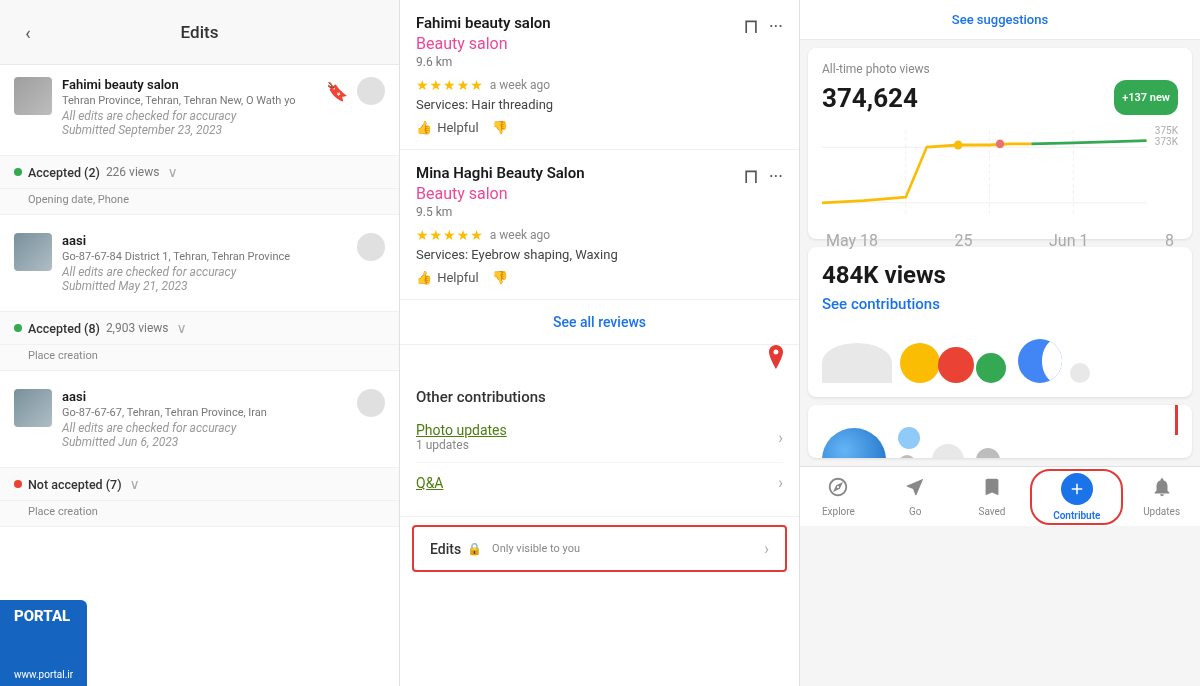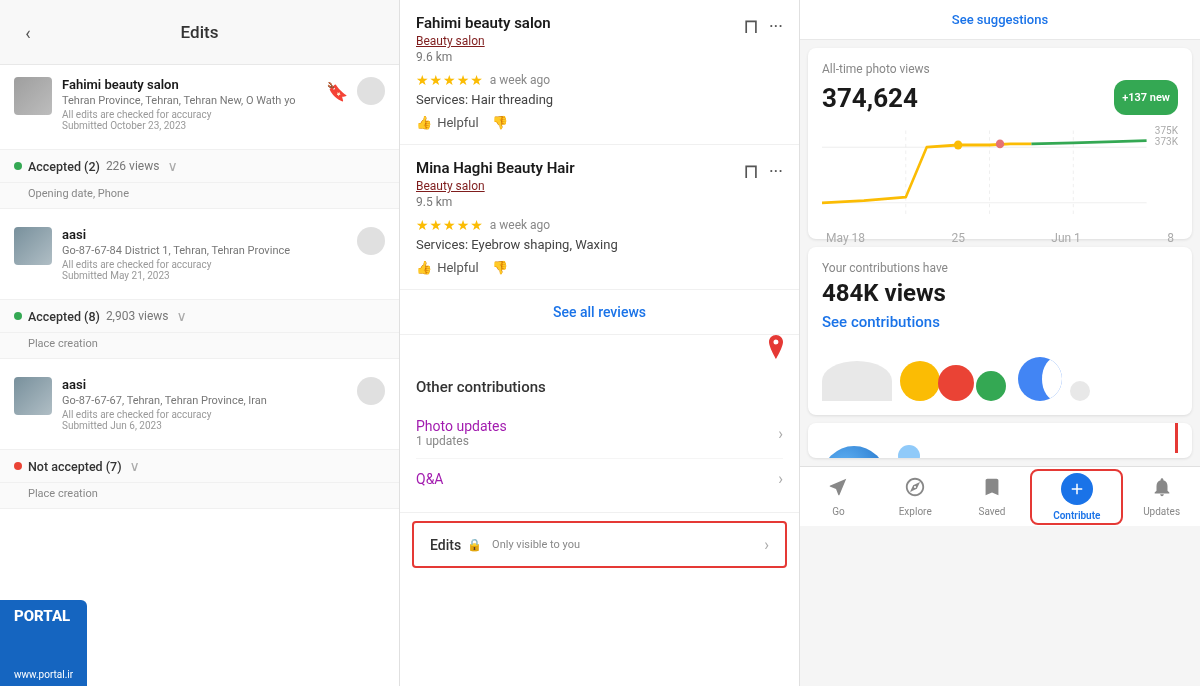--- a/index.html
+++ b/index.html
@@ -89,22 +89,23 @@
       margin-bottom: 2px;
     }
 
     .edit-place-addr {
       font-size: 11px;
       color: #777;
       margin-bottom: 2px;
     }
 
     .edit-note {
-      font-size: 10px;
+      font-size: 12px;
       color: #999;
+      font-style: italic;
     }
 
     .edit-item-actions {
       display: flex;
       align-items: center;
       gap: 8px;
     }
 
     .red-bookmark {
       color: #e53935;
@@ -186,24 +187,23 @@
     }
 
     .review-place-name {
       font-size: 15px;
       font-weight: 600;
       color: #1a1a1a;
       margin-bottom: 2px;
     }
 
     .review-place-type {
-      font-size: 12px;
-      color: #7f1d1d;
+      font-size: 16px;
+      color: #ec4899;
       margin-bottom: 2px;
-      text-decoration: underline;
     }
 
     .review-place-dist {
       font-size: 12px;
       color: #777;
     }
 
     .review-header-row {
       display: flex;
       align-items: flex-start;
@@ -286,39 +286,40 @@
 
     .contribution-section {
       padding: 14px 16px;
       border-bottom: 1px solid #f0f0f0;
     }
 
     .contribution-title {
       font-size: 15px;
       font-weight: 500;
       color: #333;
-      margin-bottom: 12px;
+      margin-bottom: 6px;
     }
 
     .contrib-row {
       display: flex;
       align-items: center;
       justify-content: space-between;
       padding: 10px 0;
       border-bottom: 1px solid #f5f5f5;
       cursor: pointer;
     }
 
     .contrib-row:last-child {
       border-bottom: none;
     }
 
     .contrib-label {
       font-size: 14px;
-      color: #a21caf;
+      color: #4d7c0f;
+      text-decoration: underline;
     }
 
     .contrib-sub {
       font-size: 12px;
       color: #888;
     }
 
     .contrib-chevron {
       color: #aaa;
       font-size: 16px;
@@ -420,21 +421,21 @@
     }
 
     .chart-svg {
       width: 100%;
       height: 100%;
     }
 
     .chart-labels {
       display: flex;
       justify-content: space-between;
-      font-size: 12px;
+      font-size: 16px;
       color: #aaa;
       padding: 0 4px;
     }
 
     .contributions-card {
       background: #fff;
       margin: 0 8px 8px;
       border-radius: 8px;
       padding: 14px;
       box-shadow: 0 1px 3px rgba(0,0,0,0.1);
@@ -596,21 +597,21 @@
 
   <div class="edit-item">
     <div class="edit-item-header">
       <div class="place-avatar">
         <div class="place-avatar-img" style="background: linear-gradient(135deg, #9e9e9e, #bdbdbd);"></div>
       </div>
       <div class="edit-item-info">
         <div class="edit-place-name">Fahimi beauty salon</div>
         <div class="edit-place-addr">Tehran Province, Tehran, Tehran New, O Wath yo</div>
         <div class="edit-note">All edits are checked for accuracy</div>
-        <div class="edit-note">Submitted October 23, 2023</div>
+        <div class="edit-note">Submitted September 23, 2023</div>
       </div>
       <div class="edit-item-actions">
         <div class="red-bookmark">🔖</div>
         <div class="grey-circle"></div>
       </div>
     </div>
   </div>
   <div class="status-row">
     <div class="status-dot dot-green"></div>
     <div class="status-text">Accepted (2)</div>
@@ -698,21 +699,21 @@
       </div>
       <div class="helpful-btn">
         <span>👎</span>
       </div>
     </div>
   </div>
 
   <div class="review-card">
     <div class="review-header-row">
       <div>
-        <div class="review-place-name">Mina Haghi Beauty Hair</div>
+        <div class="review-place-name">Mina Haghi Beauty Salon</div>
         <div class="review-place-type">Beauty salon</div>
         <div class="review-place-dist">9.5 km</div>
       </div>
       <div class="review-actions">
         <div class="bookmark-icon">⊓</div>
         <div class="more-icon">···</div>
       </div>
     </div>
     <div class="stars-row">
       <div class="stars">★★★★★</div>
@@ -799,21 +800,20 @@
       <div class="chart-labels" style="margin-top:2px;">
         <span>May 18</span>
         <span>25</span>
         <span>Jun 1</span>
         <span>8</span>
       </div>
     </div>
   </div>
 
   <div class="contributions-card">
-    <div class="contrib-card-label">Your contributions have</div>
     <div class="contrib-card-views">484K views</div>
     <span class="see-contributions-link">See contributions</span>
 
     <div class="google-icons-illustration">
       <div style="background:#e8e8e8; width:70px; height:40px; border-radius:50% 50% 0 0; position:relative;"></div>
       <div class="g-circle g-yellow"></div>
       <div class="g-circle g-red" style="margin-left:-10px;"></div>
       <div class="g-circle g-green" style="margin-left:-6px;"></div>
       <div style="background:#4285f4; width:44px; height:44px; border-radius:50%; margin-left:4px; overflow:hidden; position:relative;">
         <div style="position:absolute; top:0; right:-10px; width:30px; height:44px; background:#fff; border-radius:50%;"></div>
@@ -835,42 +835,42 @@
       </div>
       <div style="background:#e8e8e8; width:32px; height:32px; border-radius:50%;"></div>
       <div style="background:#bdbdbd; width:24px; height:24px; border-radius:50%;"></div>
     </div>
   </div>
 
   <div class="bottom-nav">
     <div class="nav-item">
       <div class="nav-icon">
         <svg width="22" height="22" viewBox="0 0 24 24" fill="#888">
-            <path d="M21 3L3 10.53v.98l6.84 2.65L12.48 21h.98L21 3z"></path>
+            <path d="M12 2C6.48 2 2 6.48 2 12s4.48 10 10 10 10-4.48 10-10S17.52 2 12 2zm0 18c-4.41 0-8-3.59-8-8s3.59-8 8-8 8 3.59 8 8-3.59 8-8 8zm-5.5-2.5l7.51-3.49L17.5 6.5 9.99 9.99 6.5 17.5zm5.5-6.6c.61 0 1.1.49 1.1 1.1s-.49 1.1-1.1 1.1-1.1-.49-1.1-1.1.49-1.1 1.1-1.1z"></path>
           </svg>
       </div>
-      <div class="nav-label">Go</div>
+      <div class="nav-label">Explore</div>
     </div>
     <div class="nav-item">
       <div class="nav-icon">
         <svg width="22" height="22" viewBox="0 0 24 24" fill="#888">
-            <path d="M12 2C6.48 2 2 6.48 2 12s4.48 10 10 10 10-4.48 10-10S17.52 2 12 2zm0 18c-4.41 0-8-3.59-8-8s3.59-8 8-8 8 3.59 8 8-3.59 8-8 8zm-5.5-2.5l7.51-3.49L17.5 6.5 9.99 9.99 6.5 17.5zm5.5-6.6c.61 0 1.1.49 1.1 1.1s-.49 1.1-1.1 1.1-1.1-.49-1.1-1.1.49-1.1 1.1-1.1z"></path>
+            <path d="M21 3L3 10.53v.98l6.84 2.65L12.48 21h.98L21 3z"></path>
           </svg>
       </div>
-      <div class="nav-label">Explore</div>
+      <div class="nav-label">Go</div>
     </div>
     <div class="nav-item">
       <div class="nav-icon">
         <svg width="22" height="22" viewBox="0 0 24 24" fill="#888">
             <path d="M17 3H7c-1.1 0-2 .9-2 2v16l7-3 7 3V5c0-1.1-.9-2-2-2z"></path>
           </svg>
       </div>
       <div class="nav-label">Saved</div>
     </div>
-    <div class="nav-item active" style="border:2px solid #e53935; border-radius:8px; padding:2px 6px;">
+    <div class="nav-item active" style="border:2px solid #e53935; border-radius:20px; padding:2px 6px;">
       <div class="nav-contribute-btn">
         <svg width="18" height="18" viewBox="0 0 24 24" fill="white">
             <path d="M19 13h-6v6h-2v-6H5v-2h6V5h2v6h6v2z"></path>
           </svg>
       </div>
       <div class="nav-label" style="color:#1a73e8; font-weight:600;">Contribute</div>
     </div>
     <div class="nav-item">
       <div class="nav-icon">
         <svg width="22" height="22" viewBox="0 0 24 24" fill="#888">

